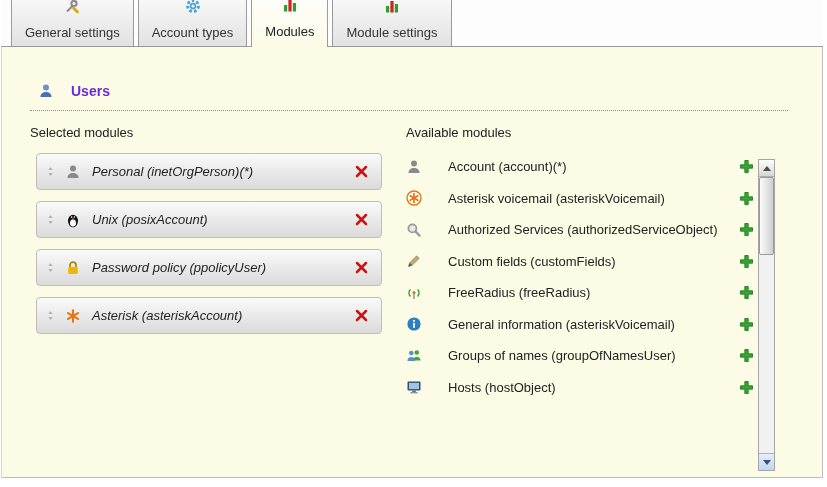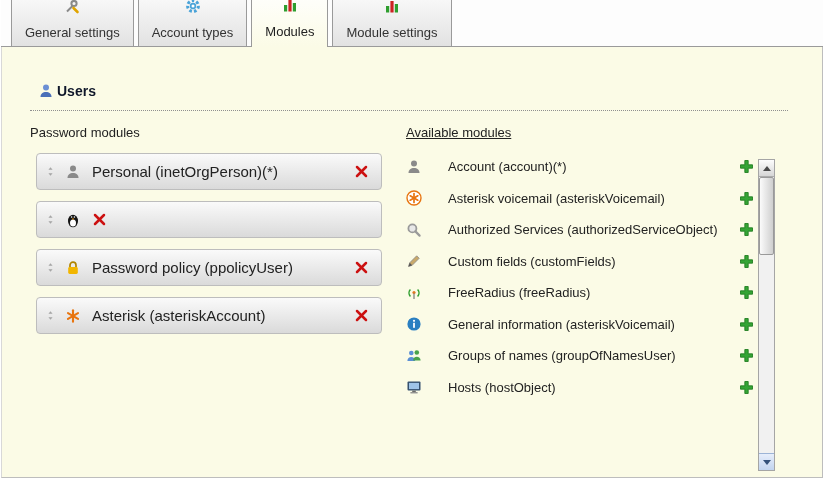--- a/index.html
+++ b/index.html
@@ -12,36 +12,36 @@
   .tab { display:flex; align-items:center; gap:11px; padding:6px 13px; font-size:13px; color:#333;
          border:1px solid #9a9a9a; border-bottom:none; border-radius:5px 5px 0 0;
          background:linear-gradient(#fbfbfb,#e2e2e2); cursor:pointer; white-space:nowrap;flex-direction:column; }
   .tab.active { background:linear-gradient(#ffffff,#fbfbe6); margin-bottom:-1px; padding-top:9px;
                 padding-bottom:8px; position:relative; z-index:2; color:#222;align-items:center; }
 
   
   .content { position:absolute; top:47px; left:1px; right:4px; bottom:9px; background:#fbfbe6;
              border-left:1px solid #d8d8d8; border-right:1px solid #bdbdbd; border-bottom:1px solid #bdbdbd;
              box-sizing:border-box; }
-  .users-heading { position:absolute; left:36px; top:36px; display:flex; align-items:flex-end; gap:3px;
-                   font-size:14px; font-weight:bold; color:#0f172a; }
+  .users-heading { position:absolute; left:36px; top:36px; display:flex; align-items:flex-end; gap:17px;
+                   font-size:14px; font-weight:bold; color:#6d28d9; }
   .dotted-rule { position:absolute; left:28px; right:34px; top:63px; border-bottom:1px dotted #8f8f8f; }
 
   .col-heading { font-size:13px; color:#222; }
   .col-heading.left  { position:absolute; left:28px;  top:78px; }
-  .col-heading.right { position:absolute; left:404px; top:78px;text-decoration:underline; }
+  .col-heading.right { position:absolute; left:404px; top:78px; }
 
   
   .sel-list { position:absolute; left:34px; top:106px; width:346px; }
   .sel-row { display:flex; align-items:center; height:37px; margin-bottom:11px; box-sizing:border-box;
              border:1px solid #bdbdbd; border-radius:4px; padding:0 12px 0 8px;
              background:linear-gradient(#fafafa,#dadada); }
   .sel-row .drag { margin-right:9px; display:flex; }
   .sel-row .micon { margin-right:11px; display:flex; }
-  .sel-row .lbl { flex:1; font-size:15px; color:#222; }
+  .sel-row .lbl { flex:1; font-size:13px; color:#222;font-style:italic; }
   .del-btn { border:none; background:none; padding:0; cursor:pointer; display:flex; }
 
   
   .av-list { position:absolute; left:404px; top:104px; width:348px; }
   .av-row { display:flex; align-items:center; height:31.5px; }
   .av-row .micon { margin-right:9px; display:flex; }
   .av-row .lbl { flex:1; font-size:13px; color:#222;margin-left:17px; }
   .add-btn { border:none; background:none; padding:0; cursor:pointer; display:flex; }
 
   
@@ -208,21 +208,21 @@
   <div class="content">
 
     <div class="users-heading">
       <svg class="icn16">
           <use href="#i-user"></use>
         </svg>
       <span>Users</span>
     </div>
     <div class="dotted-rule"></div>
 
-    <div class="col-heading left">Password modules</div>
+    <div class="col-heading left">Selected modules</div>
     <div class="col-heading right">Available modules</div>
 
     <div class="sel-list">
 
       <div class="sel-row">
         <span class="drag">
             <svg class="icn-drag">
               <use href="#i-drag"></use>
             </svg>
           </span>
@@ -243,20 +243,21 @@
         <span class="drag">
             <svg class="icn-drag">
               <use href="#i-drag"></use>
             </svg>
           </span>
         <span class="micon">
             <svg class="icn16">
               <use href="#i-penguin"></use>
             </svg>
           </span>
+        <span class="lbl">Unix (posixAccount)</span>
         <button class="del-btn">
           <svg class="icn15">
               <use href="#i-x"></use>
             </svg>
         </button>
       </div>
 
       <div class="sel-row">
         <span class="drag">
             <svg class="icn-drag">

